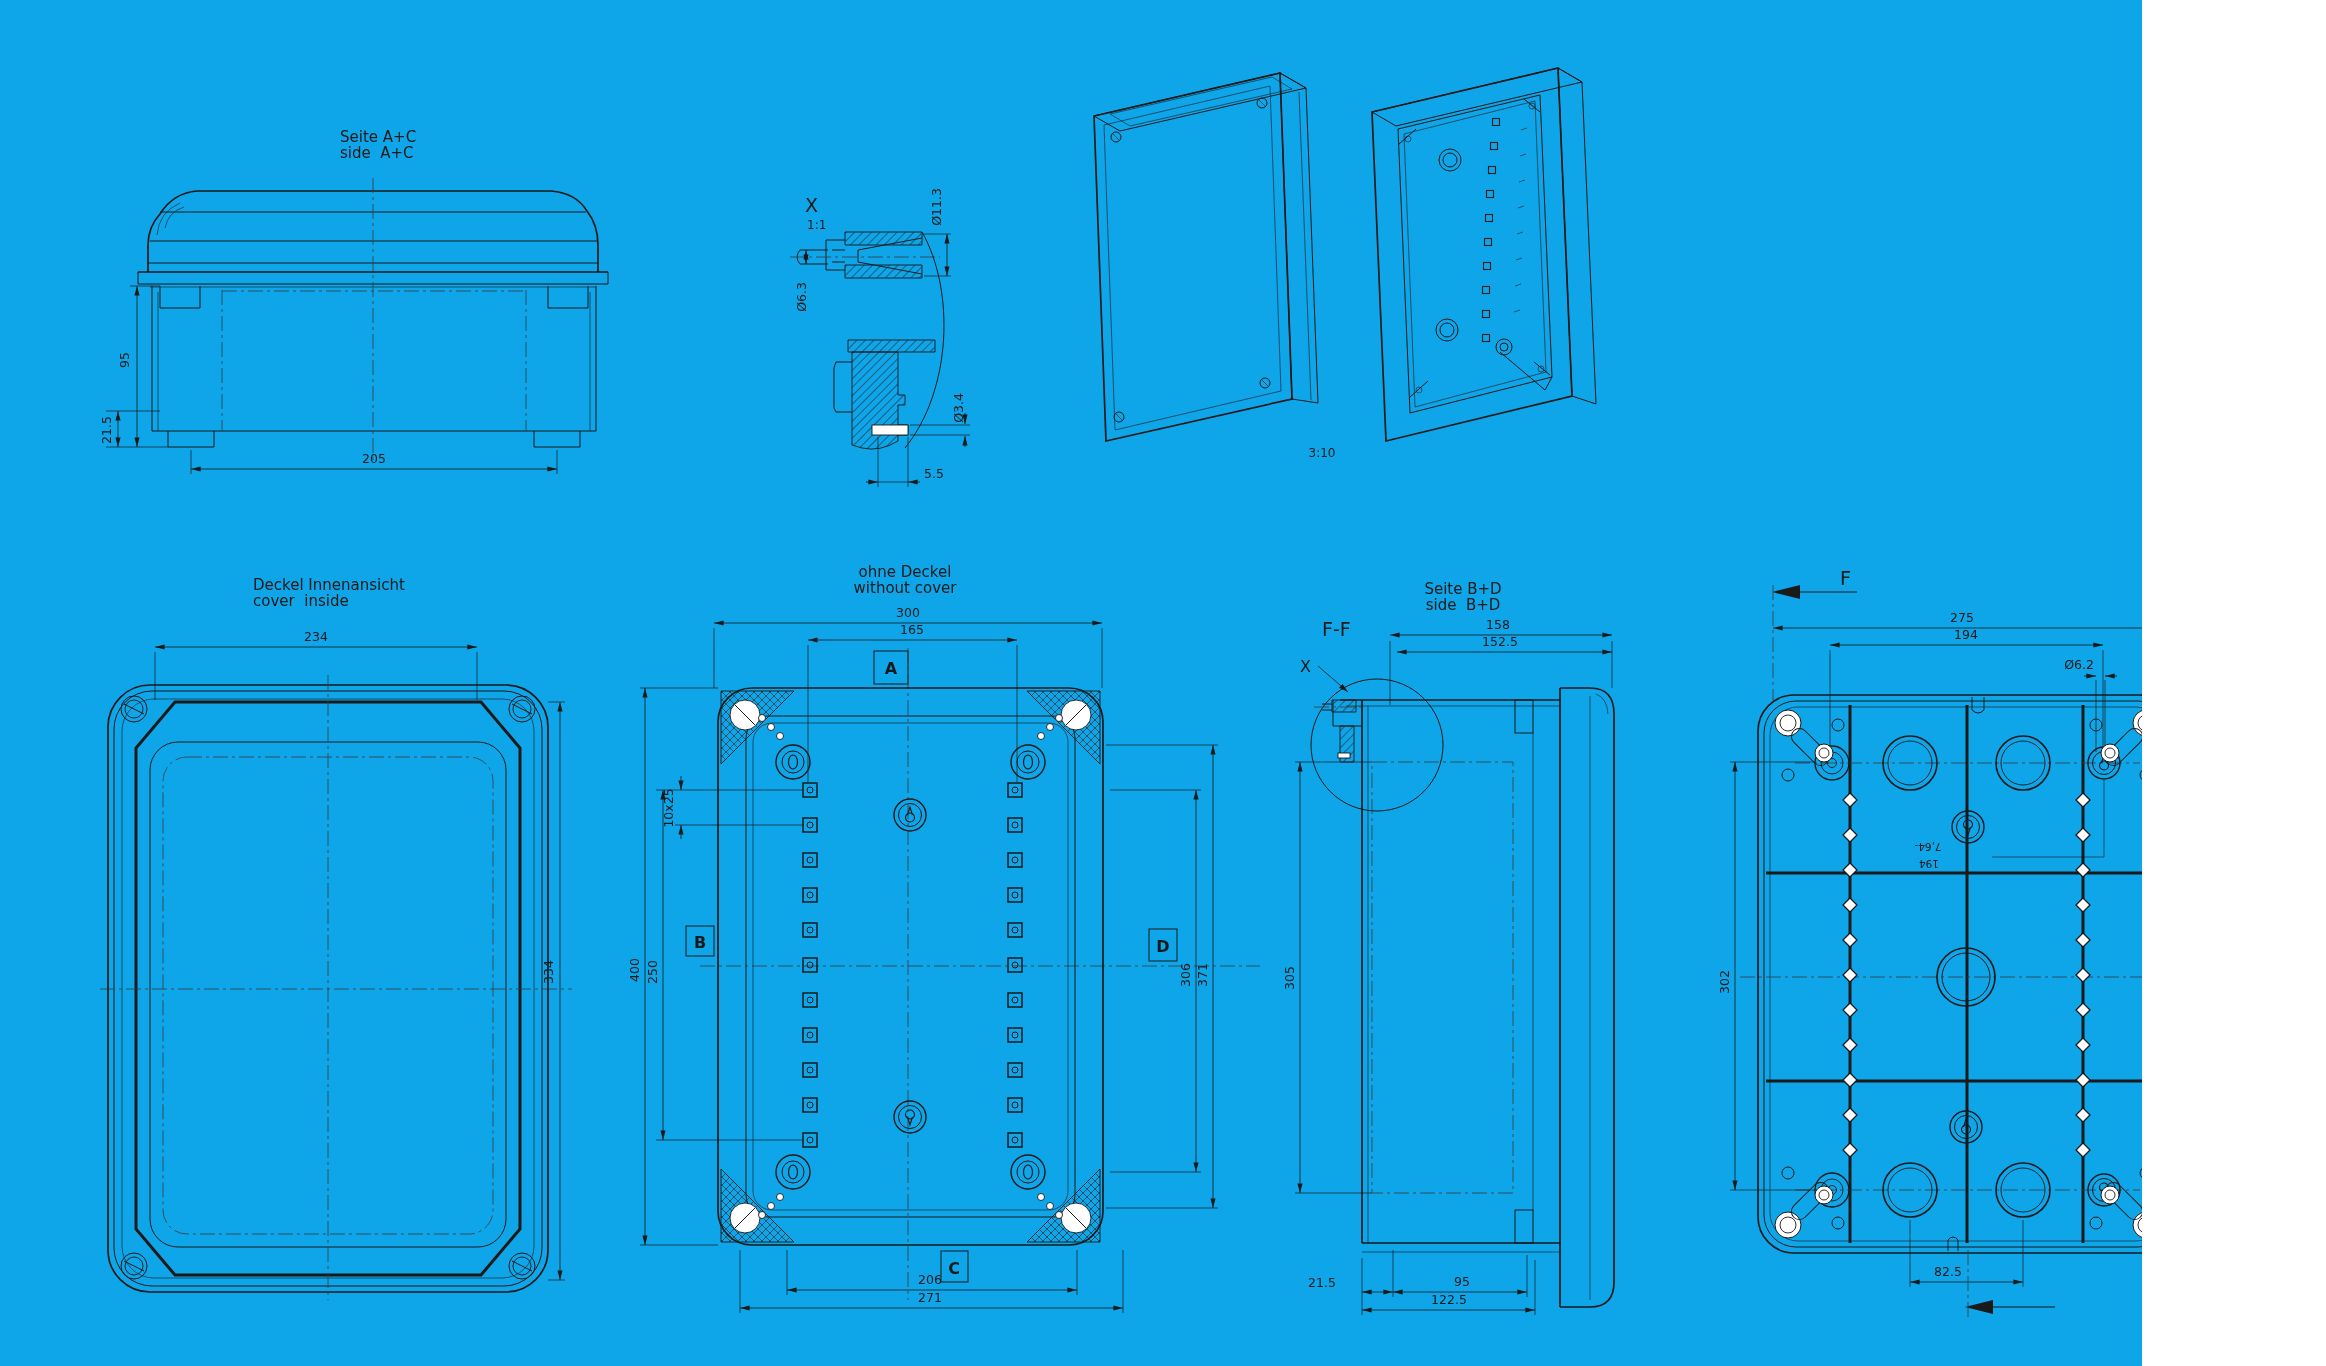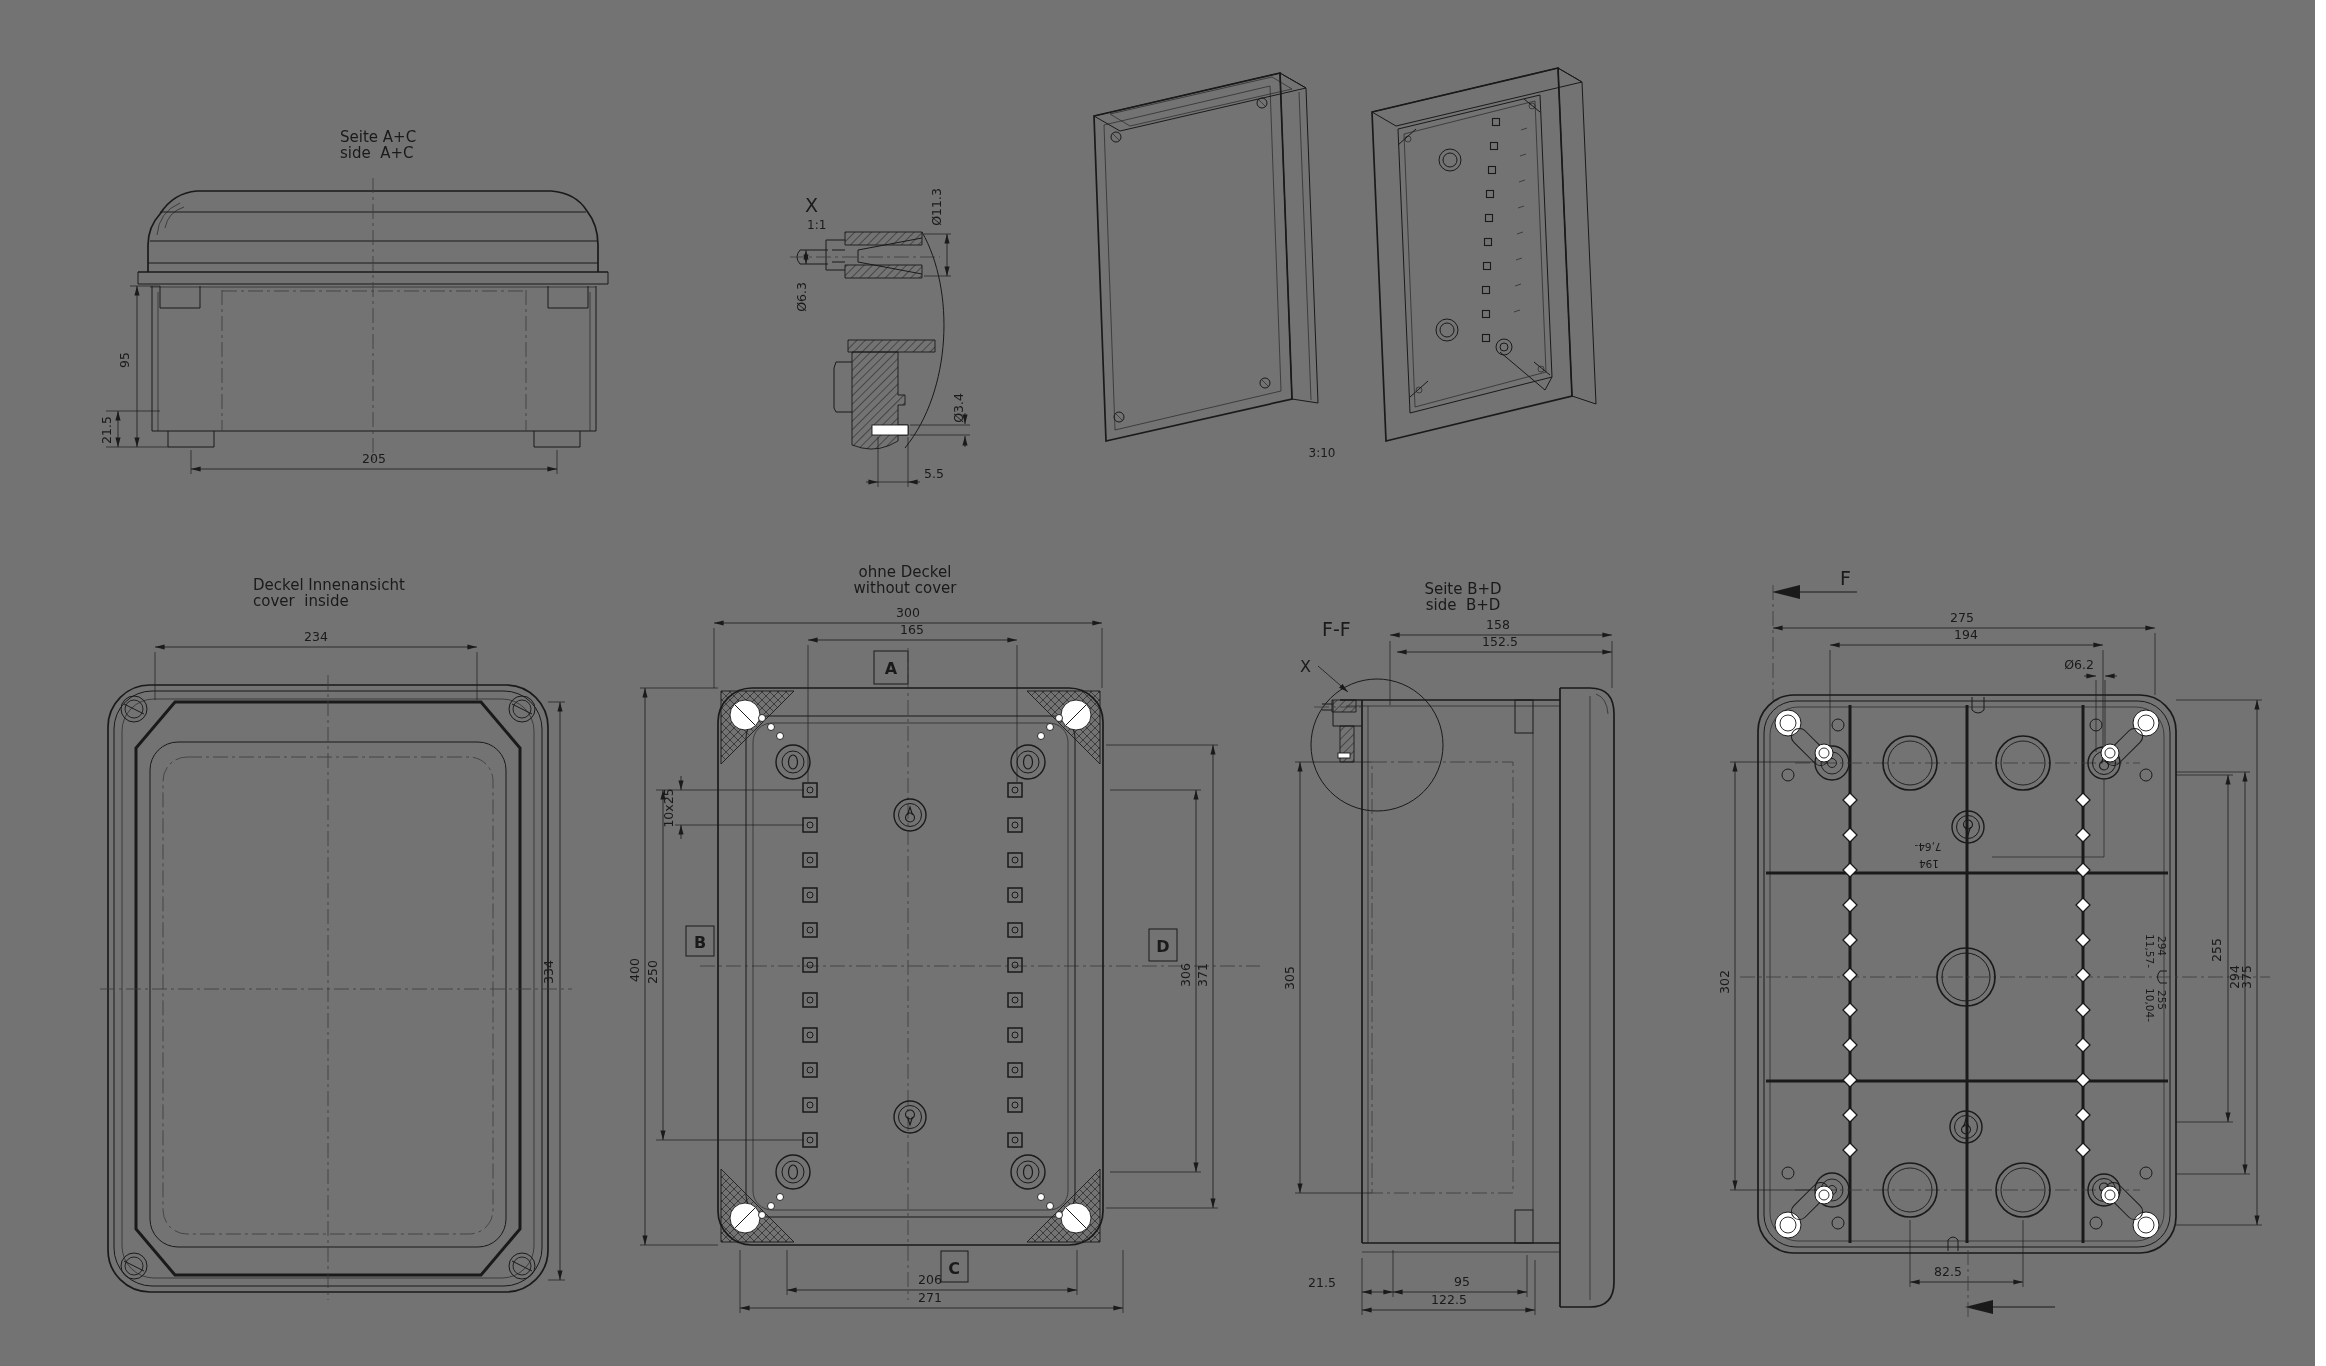--- a/index.html
+++ b/index.html
@@ -1,16 +1,16 @@
 <!DOCTYPE html>
 <html><head>
 <meta charset="utf-8">
 <style>
   html,body{margin:0;padding:0;background:#fff}
-  .canvas{position:relative;width:2315px;height:1366px;background:#737373;overflow:hidden;
+  .canvas{position:relative;width:2142px;height:1366px;background:#0ea5e9;overflow:hidden;
           font-family:"DejaVu Sans",sans-serif}
   .canvas svg{position:absolute;left:0;top:0}
   svg text{fill:#1a1a1a;font-family:"DejaVu Sans",sans-serif;white-space:pre}
   .t{font-size:12.5px}
   .tt{font-size:15px}
   .big{font-size:19px}
   .med{font-size:16px}
   .lbl{font-size:16px;font-weight:600}
   .emb{font-size:10.5px}
   .sm{font-size:12px}

